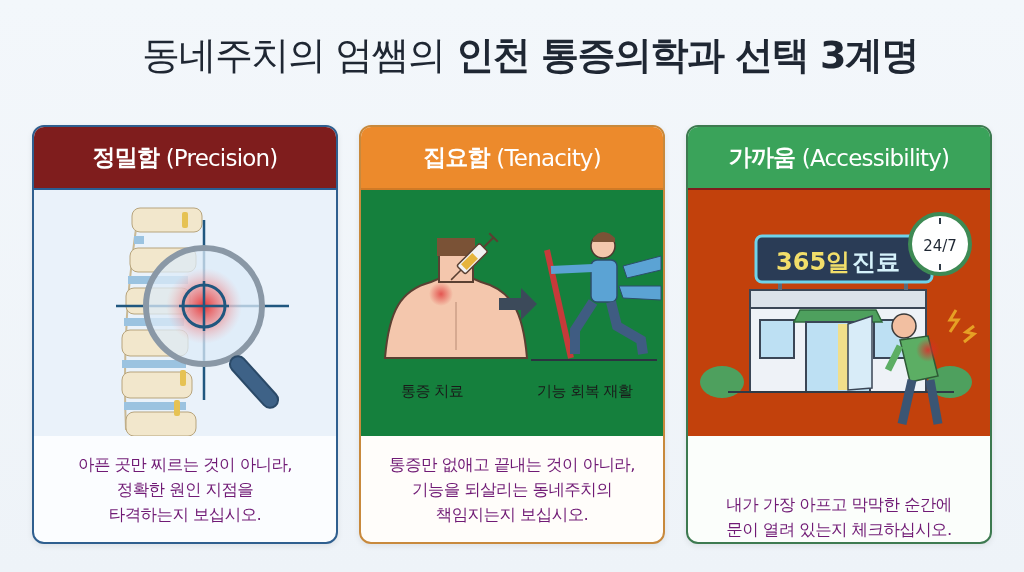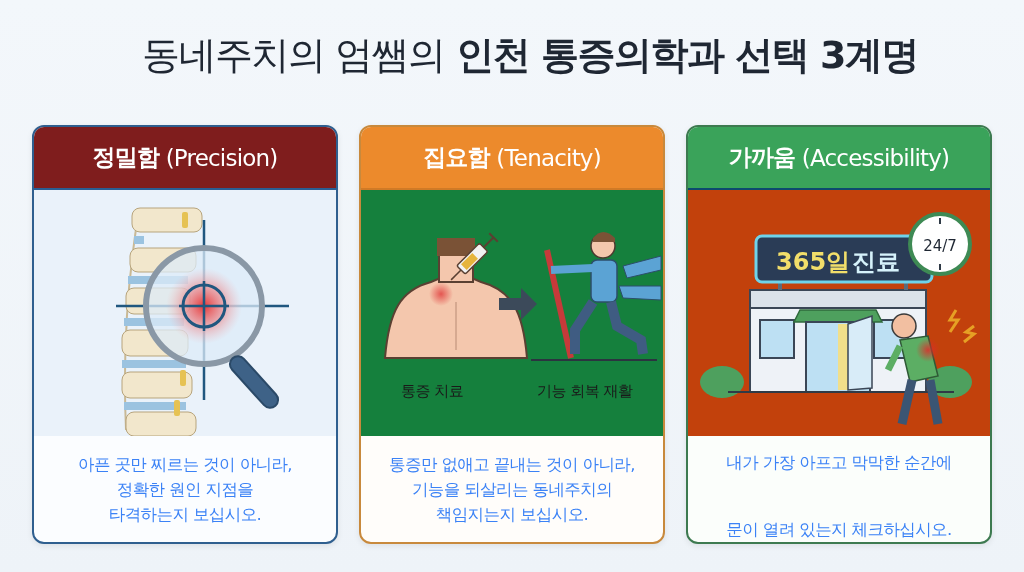--- a/index.html
+++ b/index.html
@@ -22,33 +22,33 @@
     }
     .card-1 { left: 32px; border-color: #2f5f8f; background: #fbfdff; }
     .card-2 { left: 359px; border-color: #c8893c; background: #fffdfa; }
     .card-3 { left: 686px; border-color: #3d7a50; background: #fbfefb; }
     .card-header {
       height: 63px; display: flex; align-items: center; justify-content: center;
       color: #ffffff; font-size: 23px; letter-spacing: -0.8px;
     }
     .card-1 .card-header { background: #7f1d1d; border-bottom: 2px solid #2a5e94; }
     .card-2 .card-header { background: #ec8a2c; border-bottom: 2px solid #d07a26; }
-    .card-3 .card-header { background: #3aa35a; border-bottom: 2px solid #0c4a6e; }
+    .card-3 .card-header { background: #3aa35a; border-bottom: 2px solid #7f1d1d; }
     .card-header .ko { font-weight: bold; }
     .illus { height: 246px; position: relative; }
     .card-1 .illus { background: #eaf2fa; }
     .card-2 .illus { background: #15803d; }
     .card-3 .illus { background: #c2410c; }
     .illus svg { position: absolute; left: 0; top: 0; }
     .desc {
       height: 106px; display: flex; flex-direction: column; align-items: center;
-      justify-content: center; color: #3b82f6; font-size: 16.5px;
+      justify-content: center; color: #701a75; font-size: 16.5px;
       line-height: 25px; letter-spacing: -0.6px; text-align: center;
     }
-    .card-3 .desc { justify-content: space-between; padding-top: 14px; }
+    .card-3 .desc { justify-content: flex-end; padding-top: 14px; }
     .caption {
       position: absolute; font-size: 15px; color: #1a1a1a; letter-spacing: -0.5px;
     }
   </style>
 </head>
 <body>
 
 <h1 class="page-title">
   <span class="light">동네주치의 엄쌤의</span>
   <span>인천 통증의학과 선택 3계명</span>

